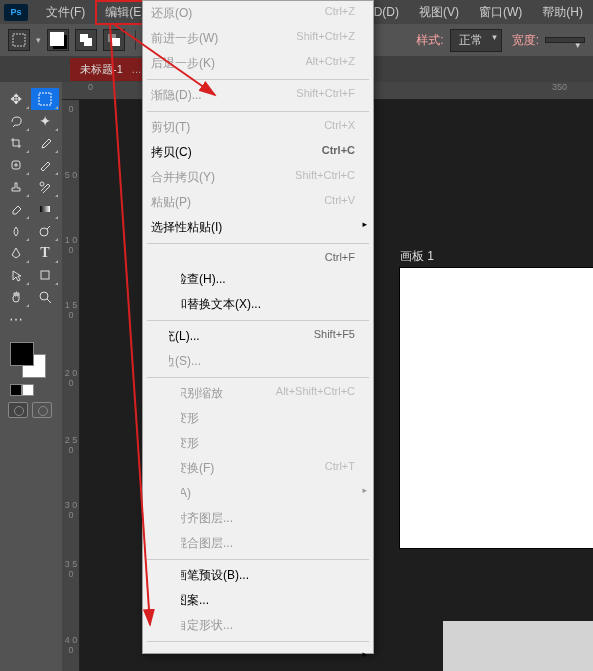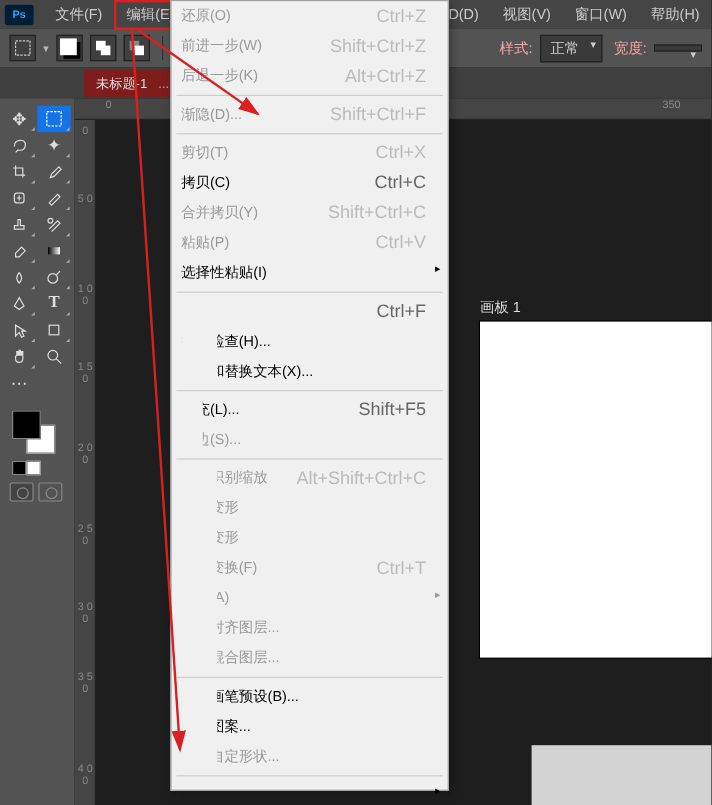--- a/index.html
+++ b/index.html
@@ -52,21 +52,21 @@
 
 .canvas-area { position: absolute; left: 80px; top: 18px; right: 0; bottom: 0; background: #1e1e1e; }
 .artboard-label { position: absolute; left: 320px; top: 148px; color: #ddd; font-size: 12px; }
 .artboard { position: absolute; left: 320px; top: 168px; width: 250px; height: 280px; background: #fff; box-shadow: 0 0 0 1px #000; }
 
 .dropdown-menu { position: absolute; left: 142px; top: 0; width: 232px; background: #f0f0f0; border: 1px solid #a0a0a0; box-shadow: 2px 2px 8px rgba(0,0,0,0.4); color: #000; font-size: 12px; z-index: 100; }
 .dropdown-menu .row { display: flex; justify-content: space-between; padding: 4px 18px 4px 8px; cursor: default; position: relative; }
 .dropdown-menu .row.dis { color: #999; }
 .dropdown-menu .row.sub::after { content: "▸"; position: absolute; right: 6px; font-size: 9px; }
 .dropdown-menu .sep { height: 1px; background: #ccc; margin: 3px 4px; }
-.dropdown-menu .short { color: #666; font-size: 15px; }
+.dropdown-menu .short { color: #666; font-size: 11px; }
 .dropdown-menu .row.dis .short { color: #bbb; }
 .dropdown-menu .clipped-label { display: inline-block; max-width: 115px; white-space: nowrap; overflow: hidden; position: relative; }
 .dropdown-menu .clipped-label::before { content: ""; position: absolute; left: 0; top: 1px; width: 30px; height: 14px; background: #f0f0f0; }
 
 .annot-arrow { position: absolute; z-index: 200; pointer-events: none; }
 
 .br-overlay { position: absolute; right: 0; bottom: 0; width: 150px; height: 50px; background: #ddd; z-index: 50; opacity: 0.95;}
 </style>
 </head>
 <body>
@@ -257,21 +257,21 @@
       <div class="mi"></div>
     </div>
   </div>
 
   <div class="ruler-top">
     <span class="tick" style="left:26px">0</span>
     <span class="tick" style="left:490px">350</span>
   </div>
   <div class="ruler-left">
     <span class="tick" style="top:4px">0</span>
-    <span class="tick" style="top:60px">5 0</span>
+    <span class="tick" style="top:70px">5 0</span>
     <span class="tick" style="top:135px">1 0 0</span>
     <span class="tick" style="top:200px">1 5 0</span>
     <span class="tick" style="top:268px">2 0 0</span>
     <span class="tick" style="top:335px">2 5 0</span>
     <span class="tick" style="top:400px">3 0 0</span>
     <span class="tick" style="top:459px">3 5 0</span>
     <span class="tick" style="top:535px">4 0 0</span>
   </div>
 
   <div class="canvas-area">
@@ -298,21 +298,21 @@
       <span>渐隐(D)...</span>
       <span class="short">Shift+Ctrl+F</span>
     </div>
   <div class="sep"></div>
   <div class="row dis">
       <span>剪切(T)</span>
       <span class="short">Ctrl+X</span>
     </div>
   <div class="row">
       <span>拷贝(C)</span>
-      <span class="short" style="font-weight:normal">Ctrl+C</span>
+      <span class="short" style="font-weight:bold">Ctrl+C</span>
     </div>
   <div class="row dis">
       <span>合并拷贝(Y)</span>
       <span class="short">Shift+Ctrl+C</span>
     </div>
   <div class="row dis">
       <span>粘贴(P)</span>
       <span class="short">Ctrl+V</span>
     </div>
   <div class="row sub">

